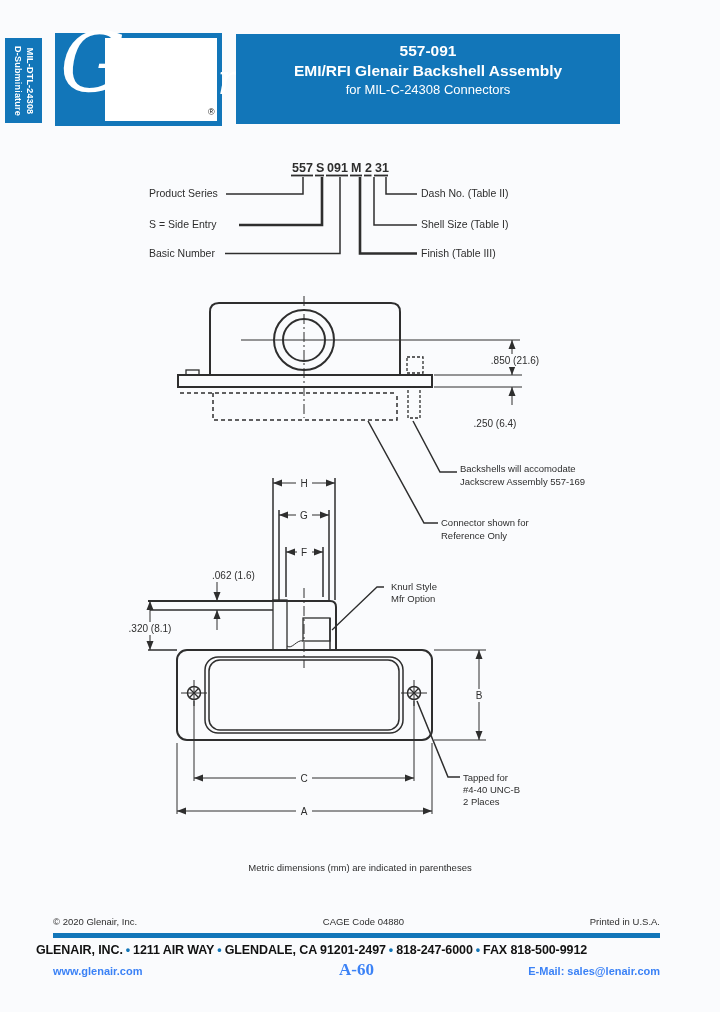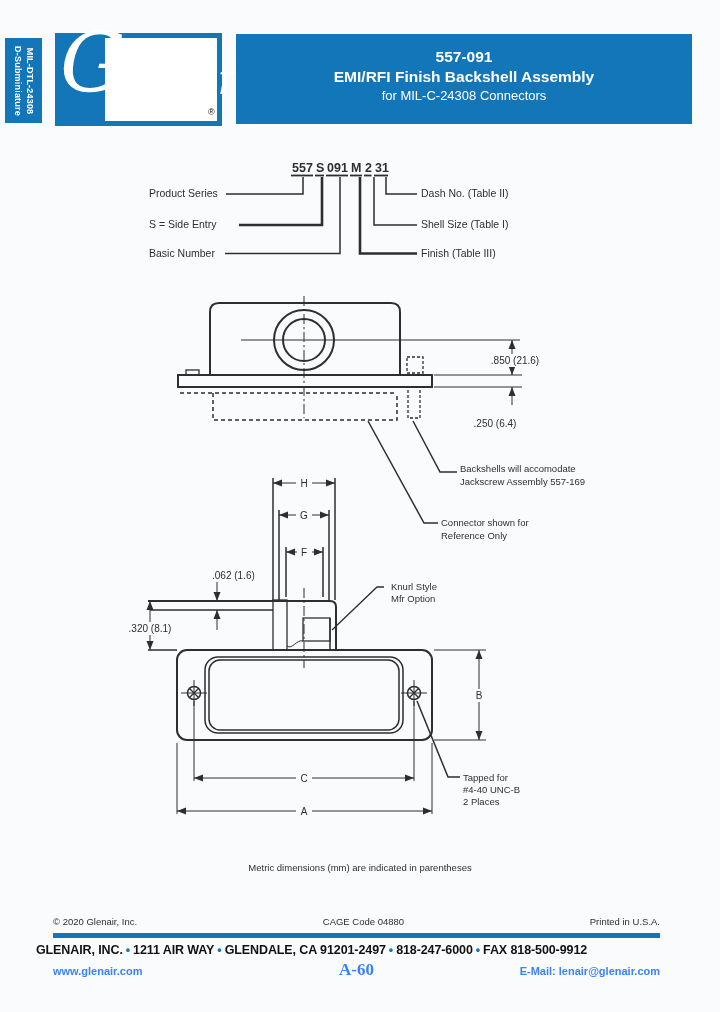--- a/index.html
+++ b/index.html
@@ -10,22 +10,22 @@
   .tab-text{position:absolute;top:50%;left:50%;transform:translate(-50%,-50%) rotate(90deg);
             text-align:center;font-size:9px;font-weight:bold;color:#fff;line-height:1.35;
             letter-spacing:.2px;white-space:nowrap;}
   .logo-box{position:absolute;left:55px;top:33px;width:167px;height:93px;background:#1276b9;}
   .logo-white{position:absolute;left:50px;top:5px;right:5px;bottom:5px;background:#fff;}
   .logo-g{position:absolute;left:5px;top:-10px;font-family:"DejaVu Serif",serif;font-style:italic;
           font-size:82px;line-height:1;color:#fff;}
   .logo-rest{position:absolute;left:56px;top:25px;font-family:"DejaVu Serif",serif;font-style:italic;
           font-size:43px;line-height:1;color:#ffffff;}
   .logo-reg{position:absolute;left:153px;top:74px;font-size:9px;color:#121212;}
-  .banner{position:absolute;left:236px;top:34px;width:456px;height:90px;background:#1276b9;
-          color:#fff;text-align:center;padding-top:13px;box-sizing:border-box;}
+  .banner{position:absolute;left:236px;top:34px;width:384px;height:90px;background:#1276b9;
+          color:#fff;text-align:center;padding-top:7px;box-sizing:border-box;}
   .banner-line1{font-size:15.5px;font-weight:bold;line-height:1.3;}
   .banner-line2{font-size:15.5px;font-weight:bold;line-height:1.3;}
   .banner-line3{font-size:13px;font-weight:normal;line-height:1.35;}
   
   .drawing{position:absolute;left:0;top:150px;}
   .ln{stroke:#2e2e2e;fill:none;}
   .tx{fill:#2e2e2e;stroke:none;font-family:"Liberation Sans",sans-serif;}
   .wbg{fill:#fafbfd;stroke:none;}
   .s1{stroke-width:1;} .s13{stroke-width:1.3;} .s15{stroke-width:1.5;} .s2{stroke-width:2;} .s25{stroke-width:2.6;}
   .dash{stroke-dasharray:4 3;} .dash2{stroke-dasharray:3 2;} .cline{stroke-dasharray:10 3 2 3;}
@@ -59,21 +59,21 @@
 
   <div class="logo-box">
     <div class="logo-white"></div>
     <span class="logo-g">G</span>
     <span class="logo-rest">lenair</span>
     <span class="logo-reg">®</span>
   </div>
 
   <div class="banner">
     <div class="banner-line1">557-091</div>
-    <div class="banner-line2">EMI/RFI Finish Backshell Assembly</div>
+    <div class="banner-line2">EMI/RFI Glenair Backshell Assembly</div>
     <div class="banner-line3">for MIL-C-24308 Connectors</div>
   </div>
 
   <svg class="drawing" width="720" height="700" viewBox="0 150 720 700">
     <defs>
       <marker id="ah" viewBox="0 0 10 8" markerWidth="10" markerHeight="8" refX="9" refY="4" orient="auto-start-reverse" markerUnits="userSpaceOnUse">
         <path d="M0,0.5 L9,4 L0,7.5 Z" fill="#2e2e2e"></path>
       </marker>
       <pattern id="hatch" width="5" height="5" patternUnits="userSpaceOnUse" patternTransform="rotate(45)">
         <rect width="5" height="5" fill="#fafbfd"></rect>
@@ -236,16 +236,16 @@
     <span>CAGE Code 04880</span>
     <span>Printed in U.S.A.</span>
   </div>
   <div class="footer-rule"></div>
   <div class="footer-address">
     <span>GLENAIR, INC.</span><span class="bullet">•</span><span>1211 AIR WAY</span><span class="bullet">•</span><span>GLENDALE, CA 91201-2497</span><span class="bullet">•</span><span>818-247-6000</span><span class="bullet">•</span><span>FAX 818-500-9912</span>
   </div>
   <div class="footer-bottom">
     <span class="fb-left">www.glenair.com</span>
     <span class="fb-center">A-60</span>
-    <span class="fb-right">E-Mail: lenair@glenair.com</span>
+    <span class="fb-right">E-Mail: sales@lenair.com</span>
   </div>
 
 </div>
 
 </body></html>

